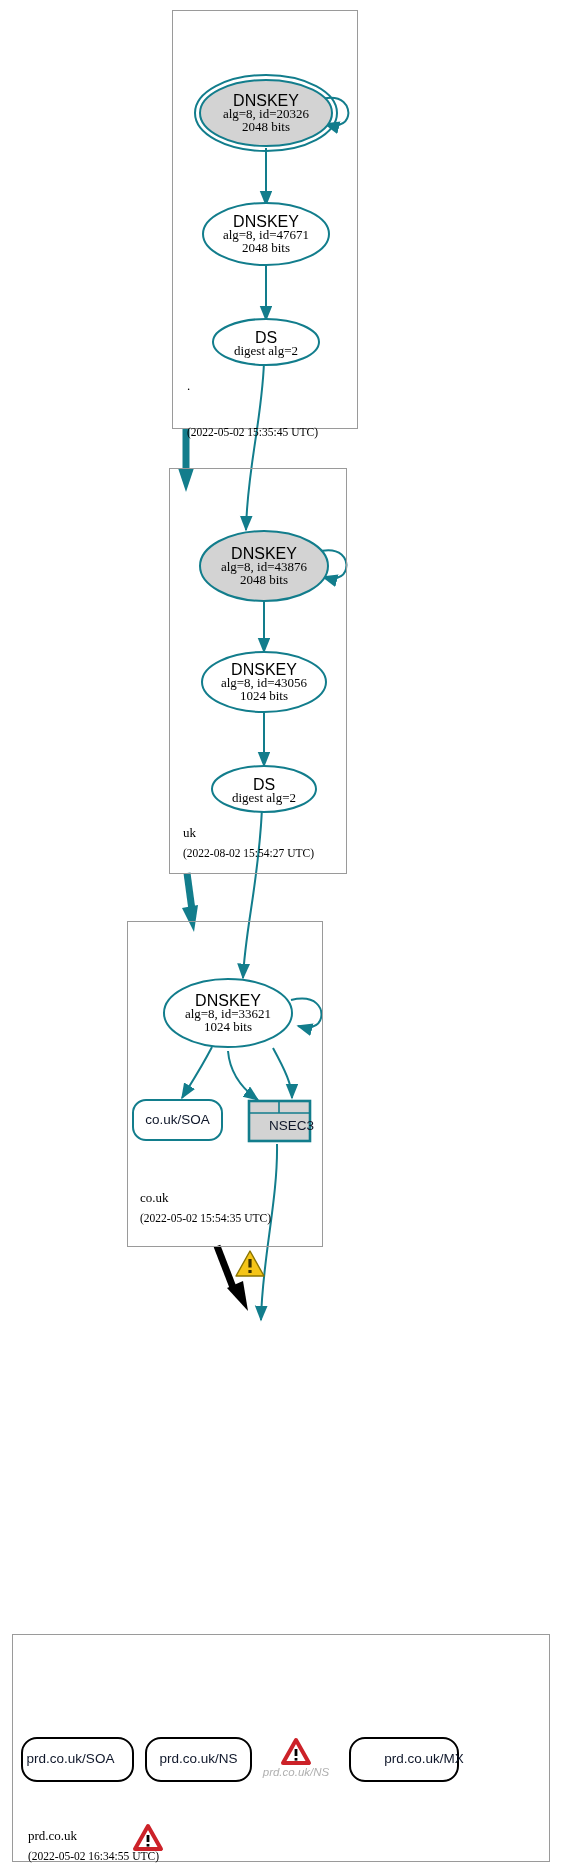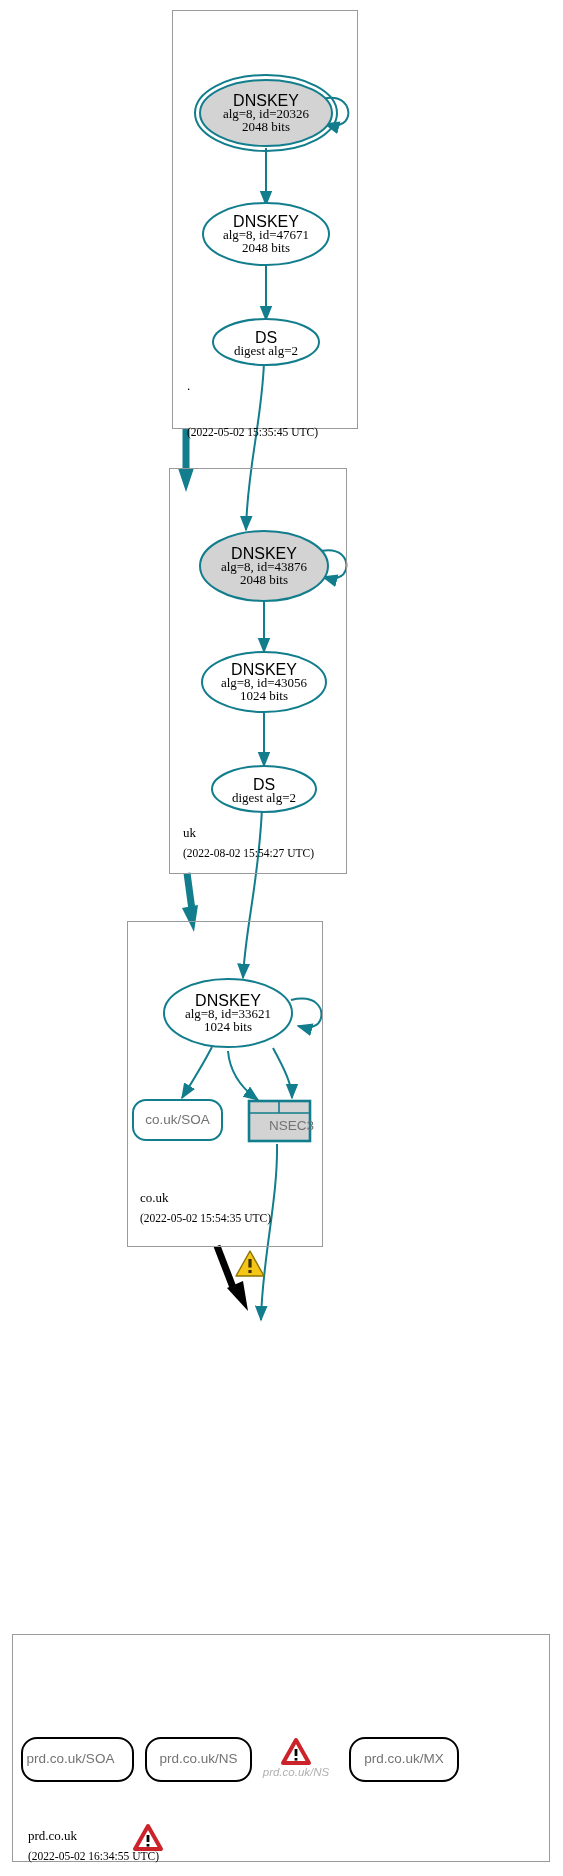--- a/index.html
+++ b/index.html
@@ -53,21 +53,21 @@
     line-height: 15px;
   }
   .node-sub {
     font-family: Liberation Serif, serif;
     font-size: 13px;
     line-height: 12.5px;
   }
   .rr-text {
     font-family: "Liberation Sans", sans-serif;
     font-size: 13.5px;
-    color: #737373;
+    color: #0f172a;
   }
   .ghost-text {
     font-family: "Liberation Sans", sans-serif;
     font-style: italic;
     font-size: 11.5px;
     color: #b0b0b0;
     white-space: nowrap;
     position: absolute;
     text-align: center;
   }
@@ -224,13 +224,13 @@
   <div class="node-sub">1024 bits</div>
 </div>
 
 <div class="node-text rr-text" style="left:133px; top:1112px; width:89px;">co.uk/SOA</div>
 
 <div class="node-text rr-text" style="left:249px; top:1118px; width:85px;">NSEC3</div>
 
 <div class="node-text rr-text" style="left:22px; top:1751px; width:97px;">prd.co.uk/SOA</div>
 <div class="node-text rr-text" style="left:146px; top:1751px; width:105px;">prd.co.uk/NS</div>
 <div class="ghost-text" style="left:236px; top:1766px; width:120px;">prd.co.uk/NS</div>
-<div class="node-text rr-text" style="left:350px; top:1751px; width:108px;">prd.co.uk/MX</div>
+<div class="node-text rr-text" style="left:350px; top:1751px; width:108px;padding-left:20px;">prd.co.uk/MX</div>
 
 </body></html>

